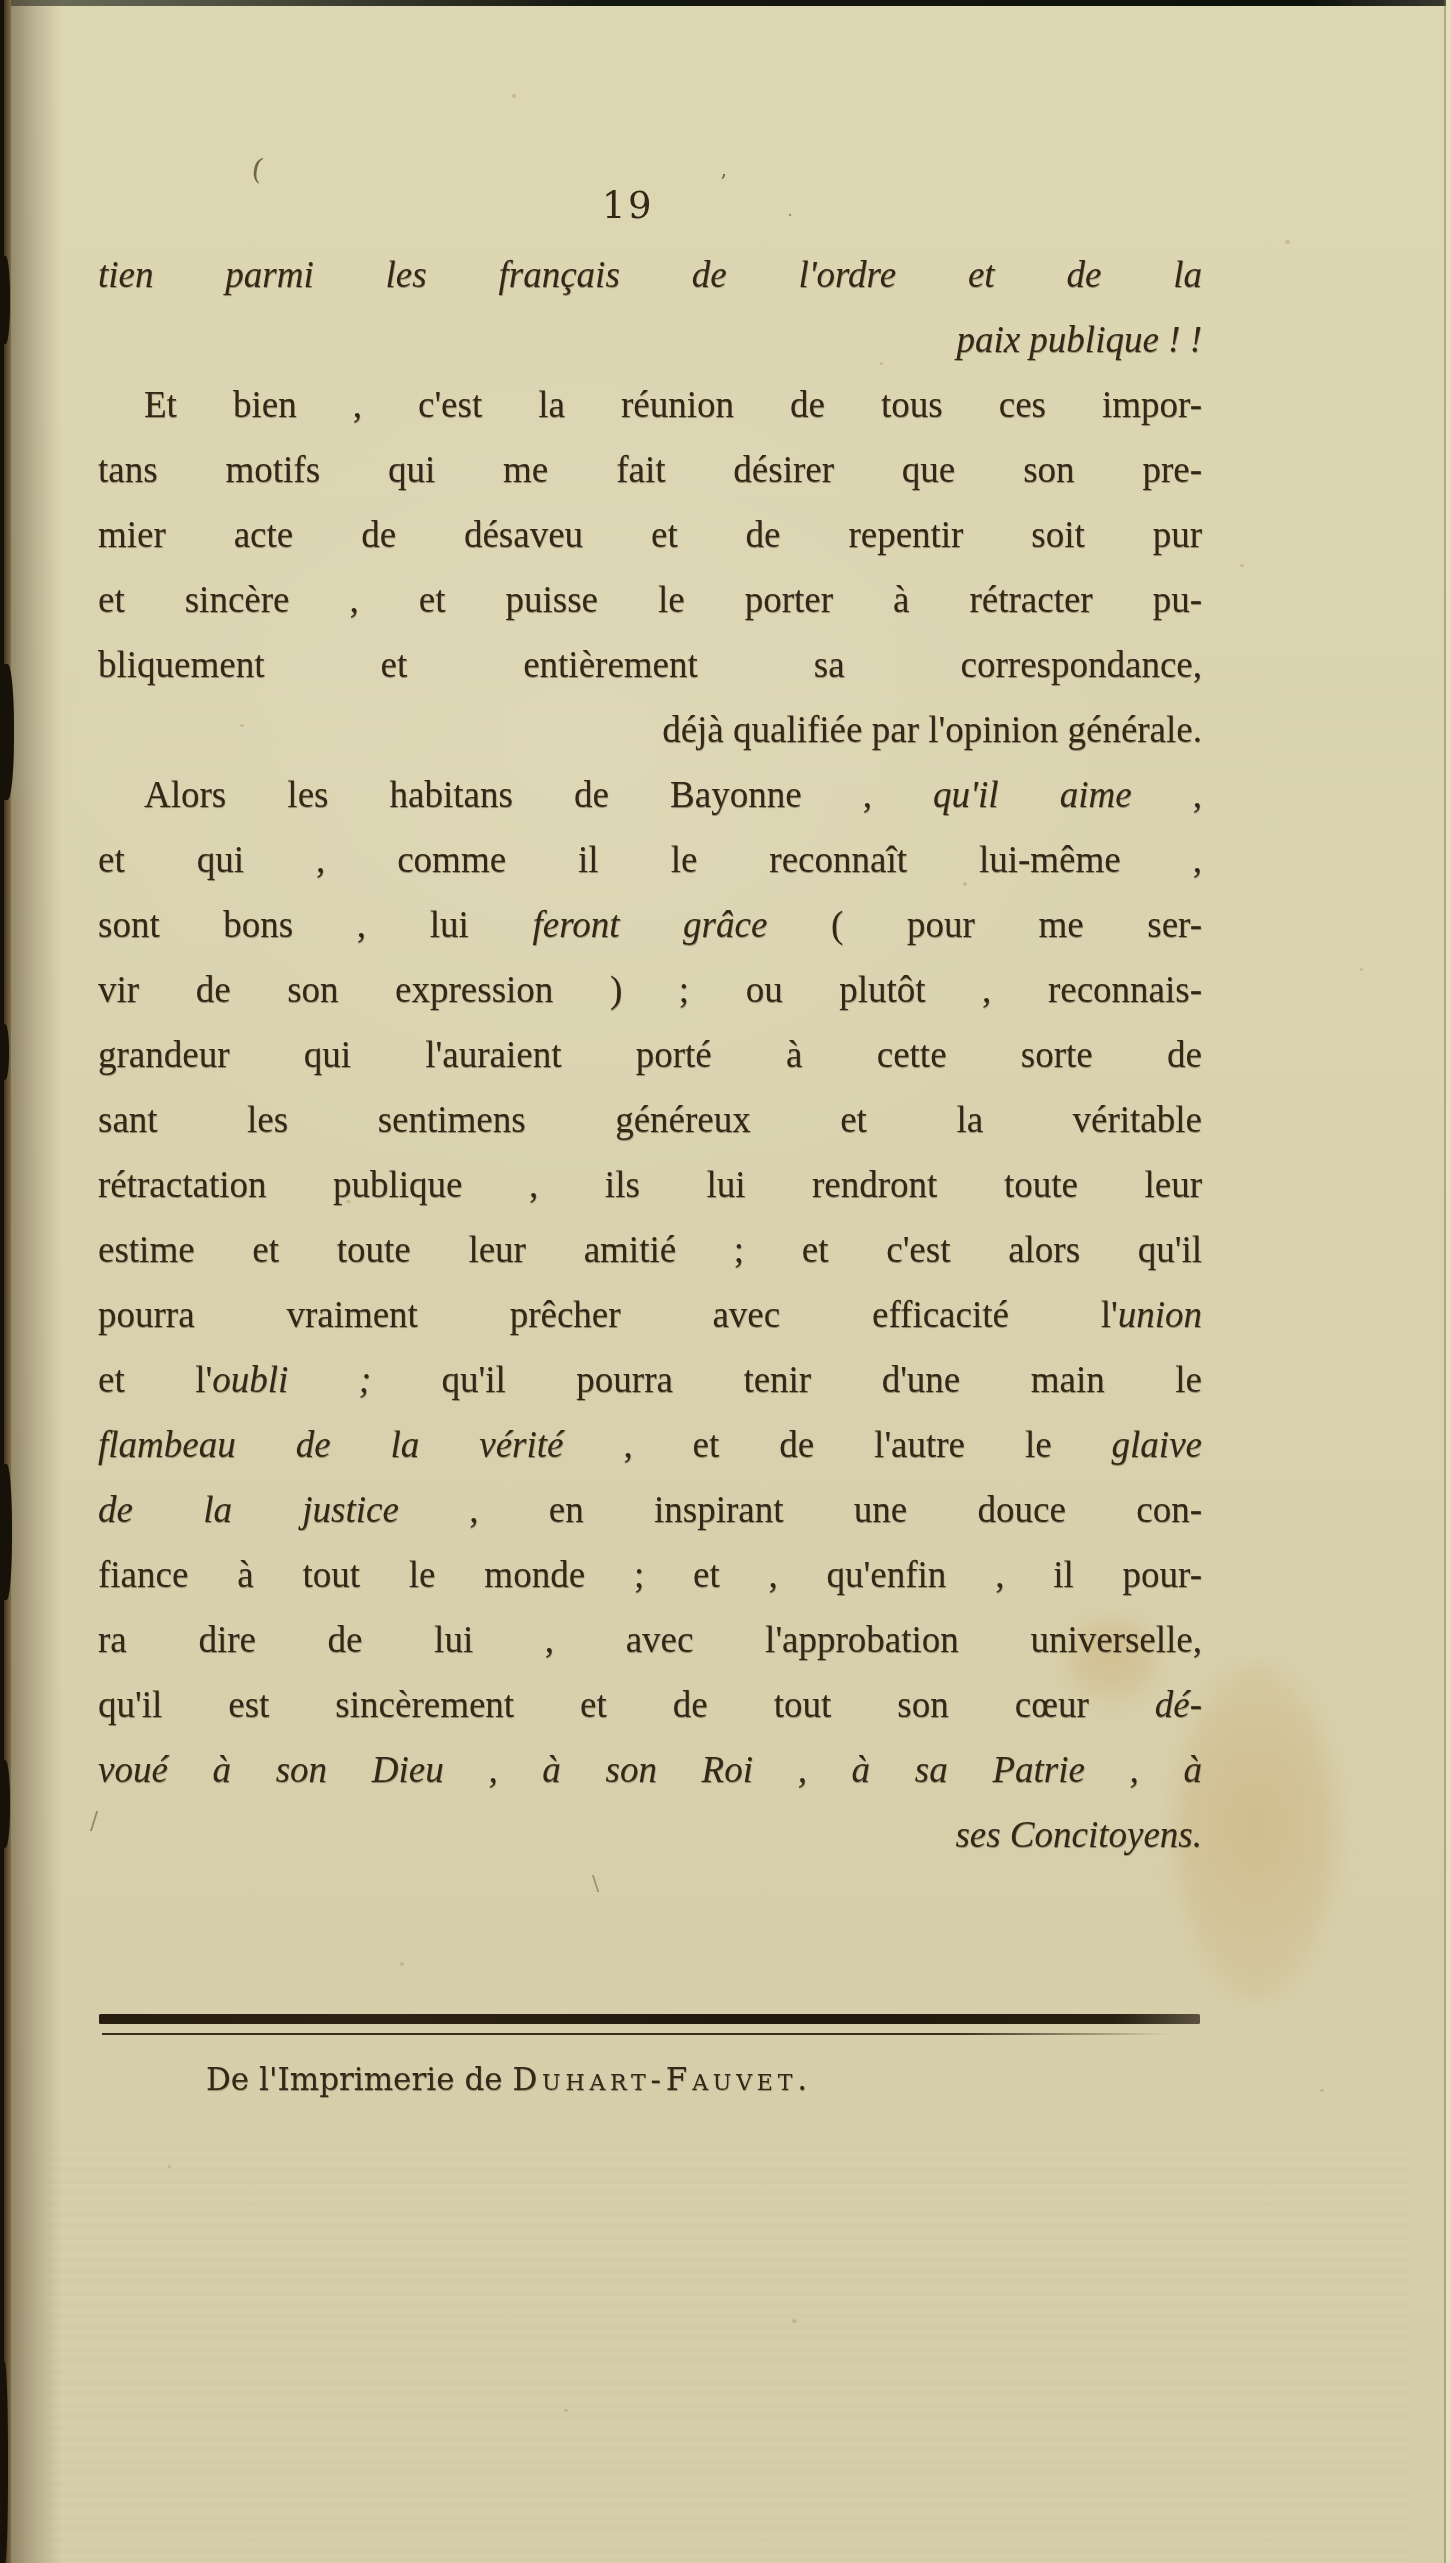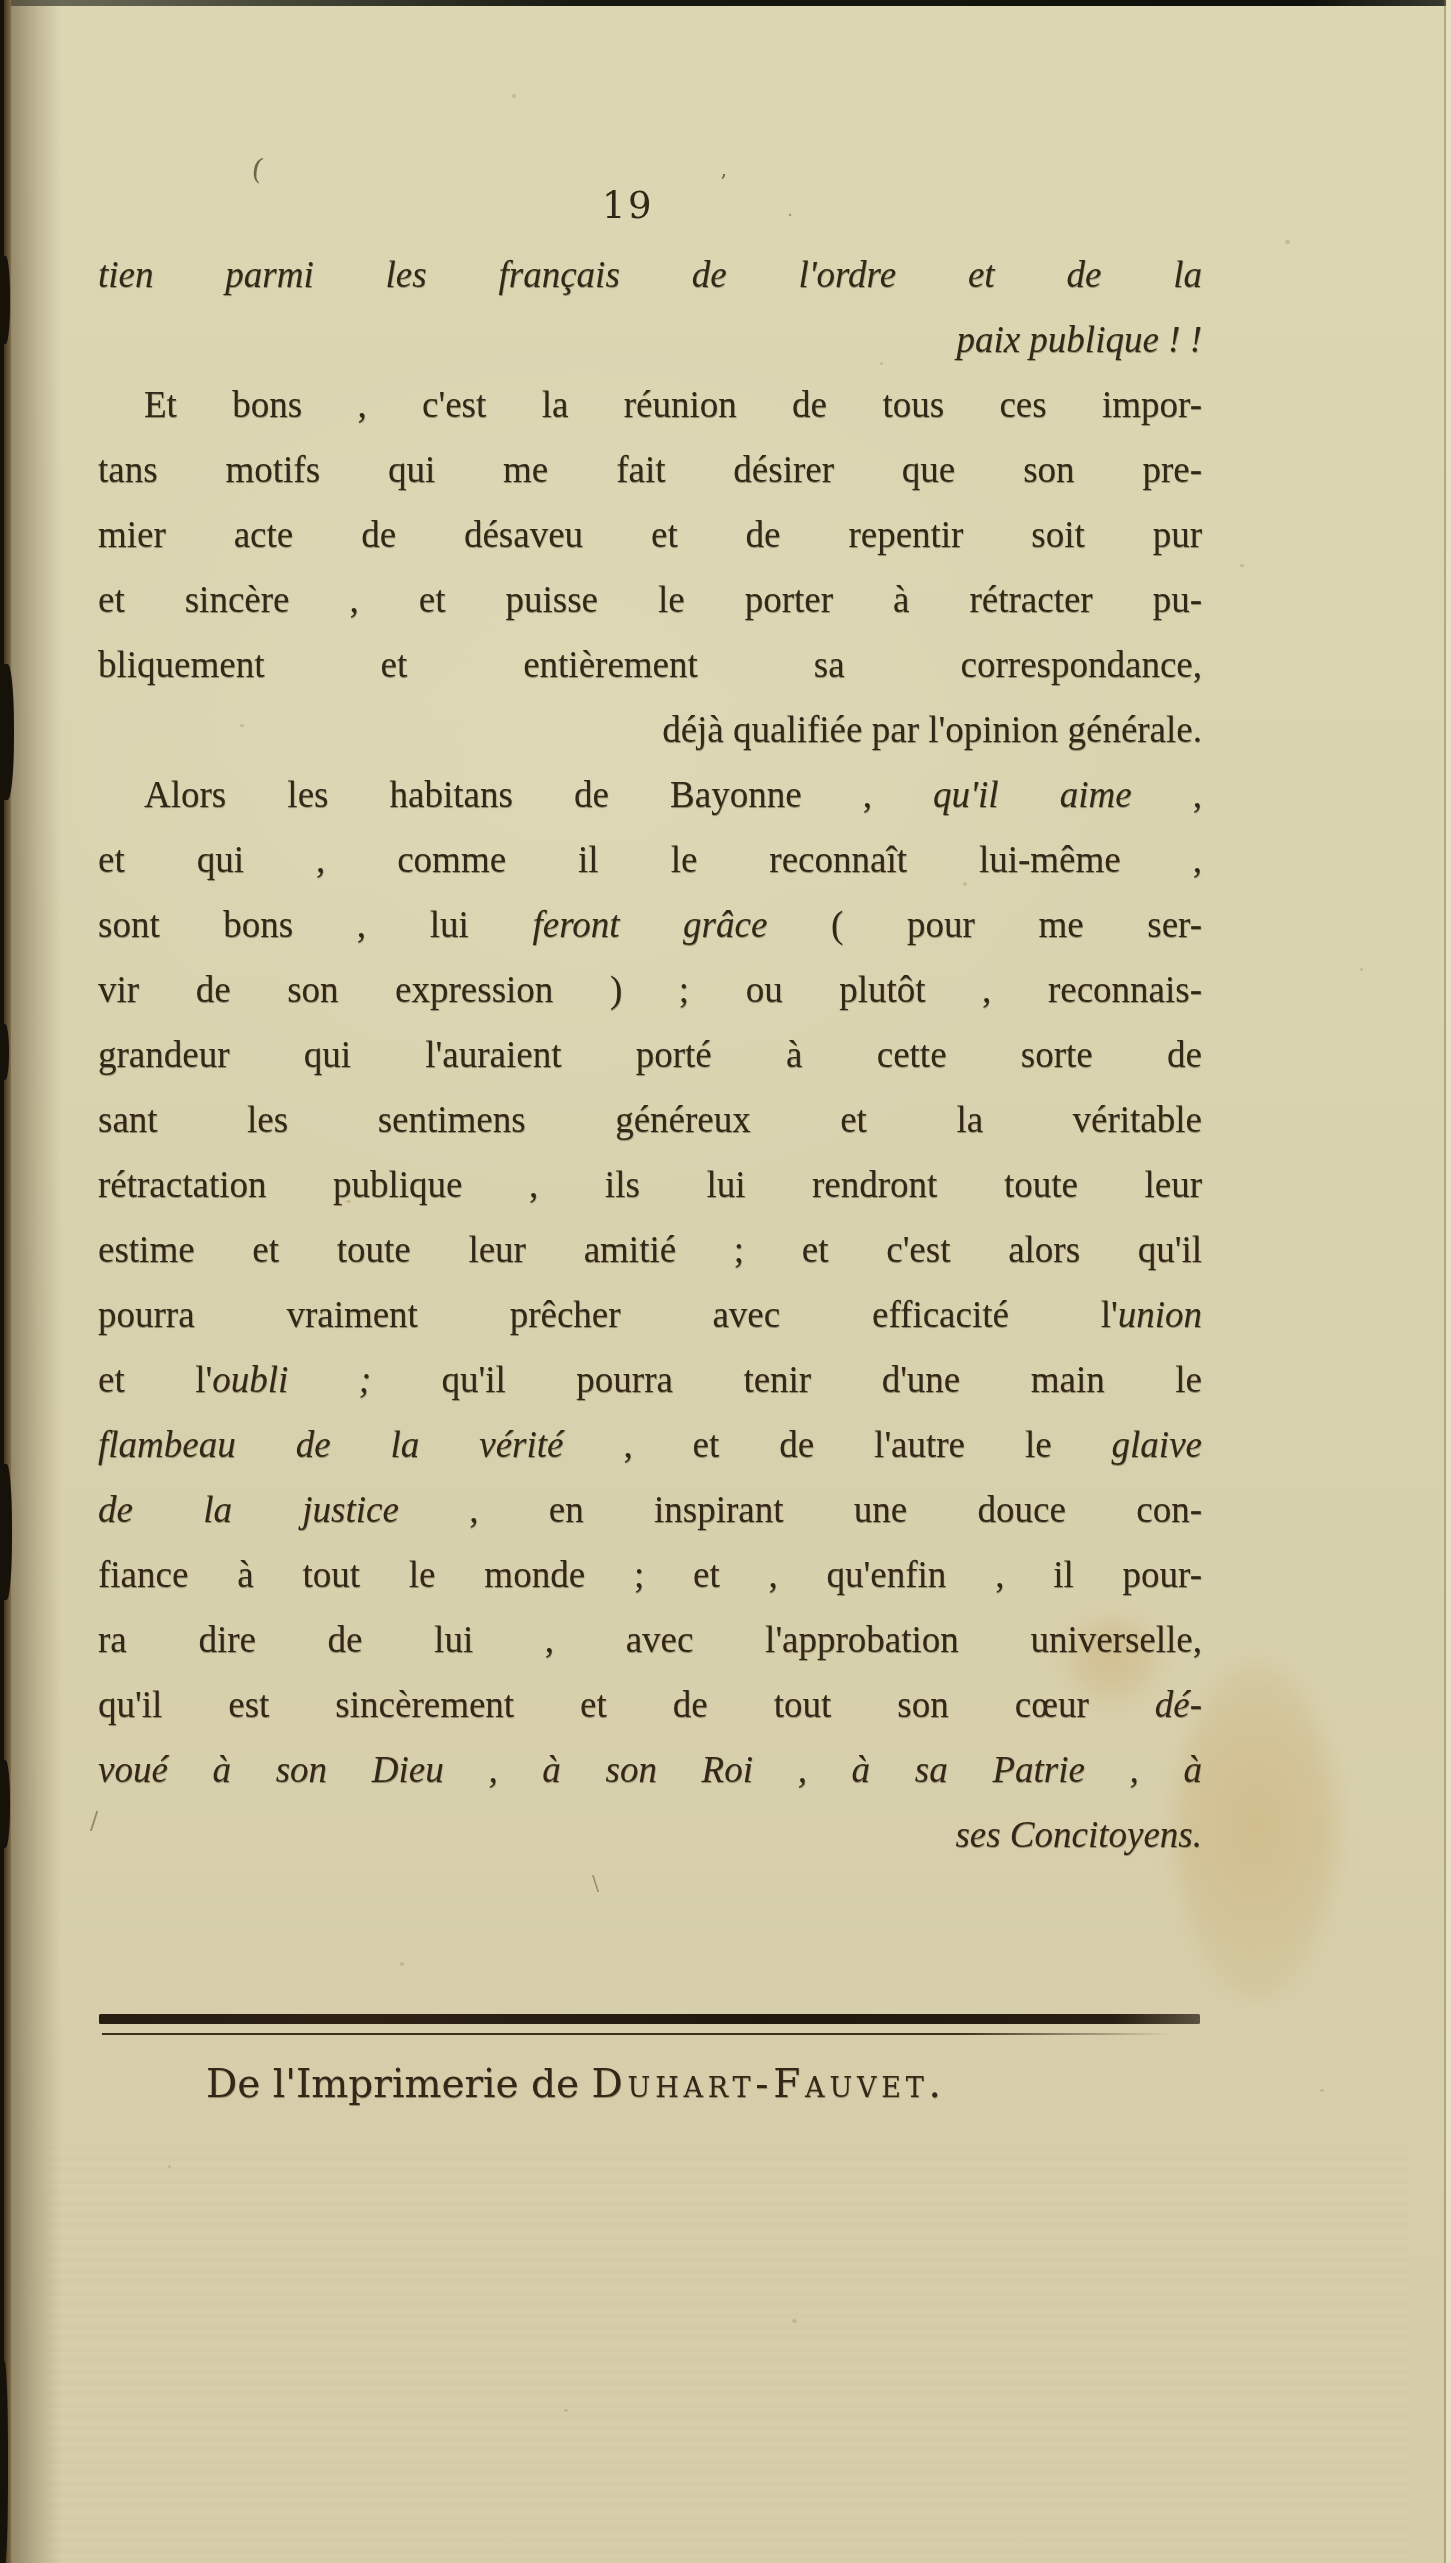--- a/index.html
+++ b/index.html
@@ -37,21 +37,21 @@
   .line.just{text-align:justify;text-align-last:justify;}
   .line.indent{padding-left:46px;}
   .it{font-style:italic;}
   .sc{font-variant:small-caps;letter-spacing:4.8px;}
 
   .rule-thick{position:absolute;left:99px;top:2014px;width:1101px;height:10.4px;border-radius:1.6px;
     background:linear-gradient(to right,#261c10,#2e2215 25%,#20180d 60%,#281e11 92%,rgba(38,28,16,0.7));}
   .rule-thin{position:absolute;left:102px;top:2033px;width:1068px;height:2.4px;
     background:linear-gradient(to right,#3a2d1a,#3a2d1a 80%,rgba(58,45,26,0));}
 
-  .colophon{position:absolute;left:206px;top:2061px;font-size:39px;
+  .colophon{position:absolute;left:206px;top:2061px;font-size:31px;
     text-shadow:0.5px 0.5px 0.7px rgba(51,40,23,0.4);}
 
   .ink-mark{position:absolute;color:rgba(66,52,30,0.7);font-family:"DejaVu Serif",serif;}
   .speck{position:absolute;border-radius:50%;background:rgba(150,112,58,0.28);}
   .stain{position:absolute;border-radius:50%;filter:blur(9.6px);}
 </style>
 </head>
 <body>
 
 <div class="page">
@@ -91,21 +91,21 @@
   <div class="speck" style="left:792px;top:2319px;width:4.8px;height:4px;"></div>
   <div class="speck" style="left:168px;top:2165px;width:3.2px;height:3.2px;"></div>
   <div class="speck" style="left:1320px;top:2089px;width:4px;height:3.2px;"></div>
   <div class="speck" style="left:564px;top:2409px;width:4px;height:3.2px;"></div>
 
   <div class="page-number">19</div>
 
   <div class="textblock">
       <div class="line just"><span class="it">tien parmi les français de l'ordre et de la</span></div>
       <div class="line"><span class="it">paix publique ! !</span></div>
-      <div class="line indent just"><span>Et bons , c'est la réunion de tous ces impor-</span></div>
+      <div class="line indent just"><span>Et bien , c'est la réunion de tous ces impor-</span></div>
       <div class="line just"><span>tans motifs qui me fait désirer que son pre-</span></div>
       <div class="line just"><span>mier acte de désaveu et de repentir soit pur</span></div>
       <div class="line just"><span>et sincère , et puisse le porter à rétracter pu-</span></div>
       <div class="line just"><span>bliquement et entièrement sa correspondance,</span></div>
       <div class="line"><span>déjà qualifiée par l'opinion générale.</span></div>
       <div class="line indent just"><span>Alors les habitans de Bayonne , </span><span class="it">qu'il aime</span><span> ,</span></div>
       <div class="line just"><span>et qui , comme il le reconnaît lui-même ,</span></div>
       <div class="line just"><span>sont bons , lui </span><span class="it">feront grâce</span><span>  ( pour me ser-</span></div>
       <div class="line just"><span>vir de son expression ) ; ou plutôt , reconnais-</span></div>
       <div class="line just"><span>grandeur qui l'auraient porté à cette sorte de</span></div>

